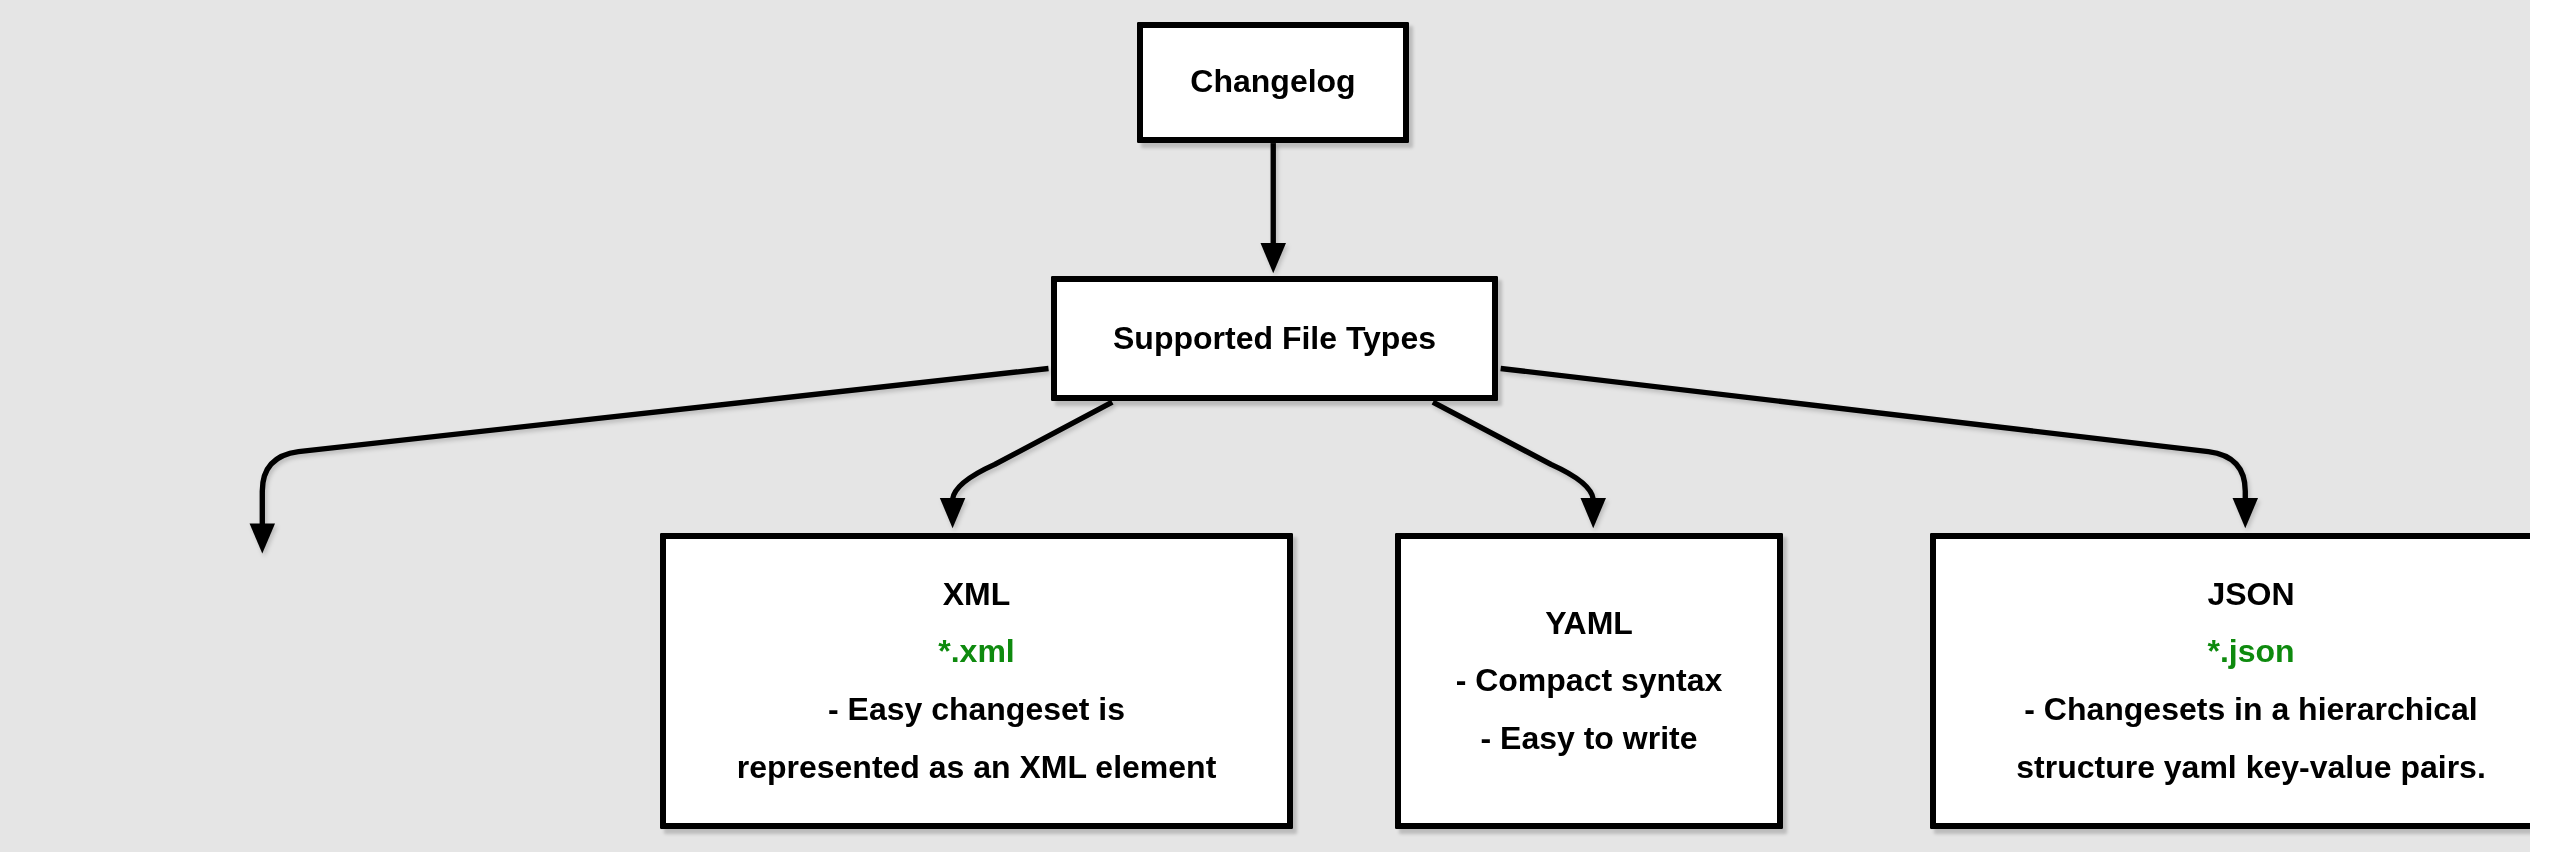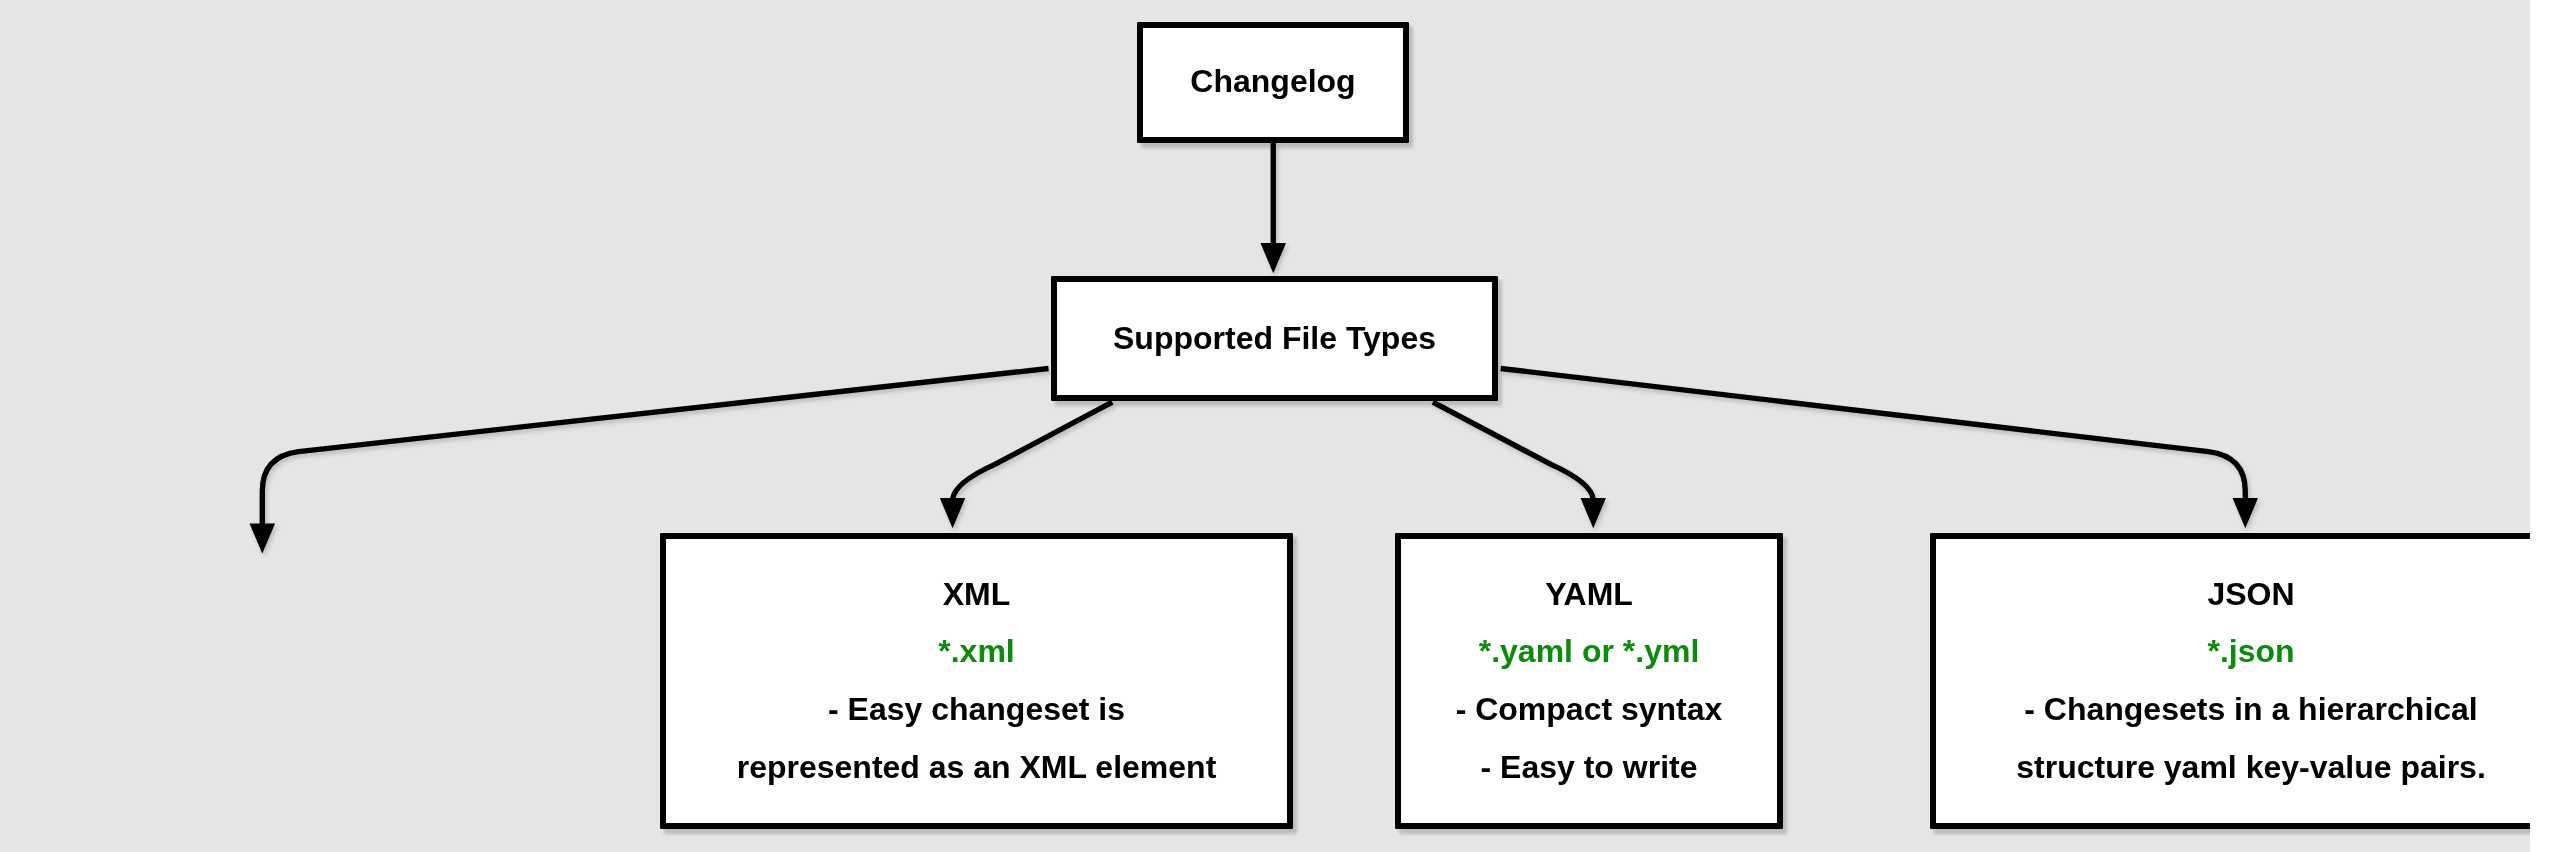--- a/index.html
+++ b/index.html
@@ -85,21 +85,20 @@
 
   <div class="node" style="left:636px; top:533px; width:633px; height:296px;margin-left:24px;">
     <div class="title">XML</div>
     <div class="pattern">*.xml</div>
     <div class="description">- Easy changeset is
 represented as an XML element</div>
   </div>
 
   <div class="node" style="left:1395px; top:533px; width:388px; height:296px;">
     <div class="title">YAML</div>
-    <div class="pattern">*.yaml or *.yml</div>
     <div class="description">- Compact syntax
 - Easy to write</div>
   </div>
 
   <div class="node" style="left:1930px; top:533px; width:642px; height:296px;">
     <div class="title">JSON</div>
     <div class="pattern">*.json</div>
     <div class="description">- Changesets in a hierarchical
 structure yaml key-value pairs.</div>
   </div>

